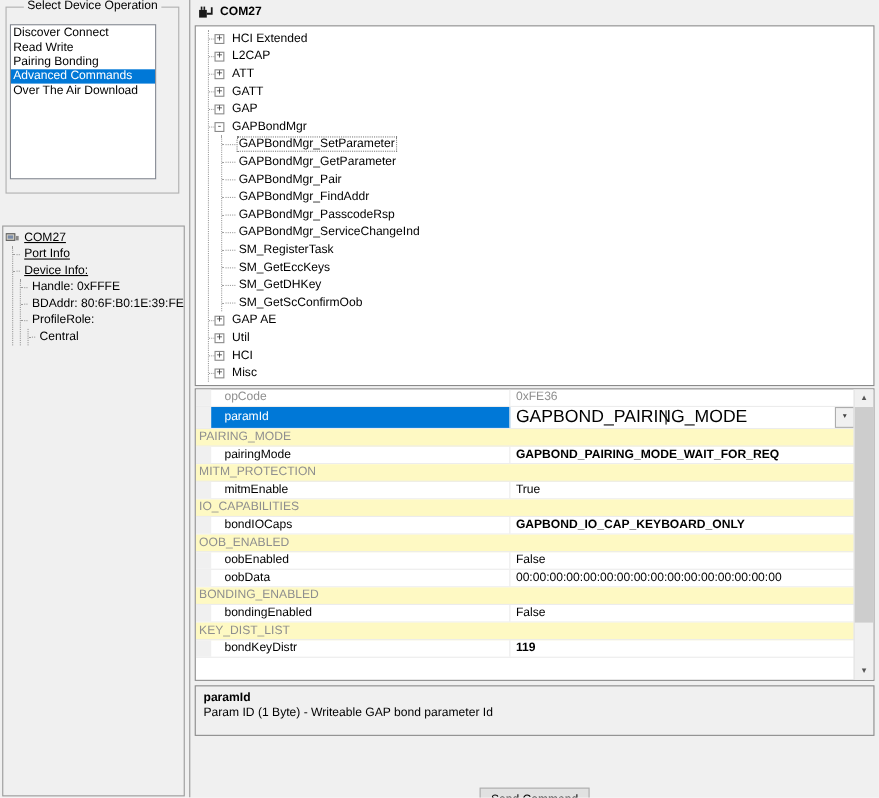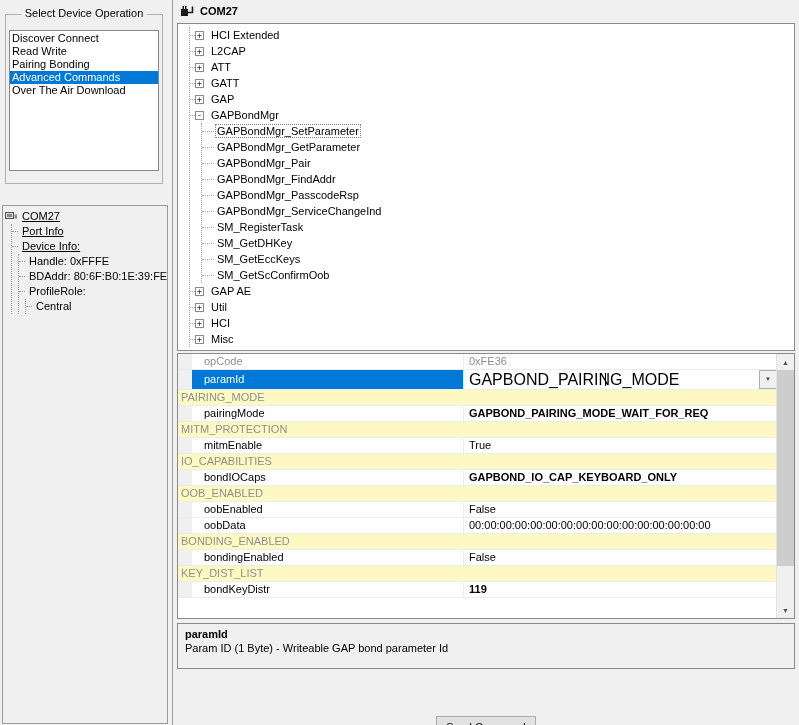--- a/index.html
+++ b/index.html
@@ -2,27 +2,27 @@
 <html><head>
 <meta charset="utf-8">
 <style>
   html { background:#fff; }
   body {
     margin:0; width:799px; height:725px; position:relative; overflow:hidden;
     background:#f0f0f0; font-family:"Liberation Sans", sans-serif; font-size:11px; color:#000;
   }
   
   .left-pane { position:absolute; left:0; top:0; width:171px; height:725px; }
-  .groupbox { position:absolute; left:5px; top:14px; width:156px; height:168px; border:1px solid #b0b0b0; }
+  .groupbox { position:absolute; left:5px; top:6px; width:156px; height:168px; border:1px solid #b0b0b0; }
   .groupbox .legend {
     position:absolute; top:-8px; left:50%; transform:translateX(-50%);
     background:#f0f0f0; padding:0 3px; white-space:nowrap;
   }
   .op-list {
-    position:absolute; left:3px; top:15px; width:150px; height:141px;
+    position:absolute; left:3px; top:15px; width:133px; height:141px;
     background:#fff; border:1px solid #828790; padding-top:1px; box-sizing:border-box; overflow:hidden;
   }
   .op-item { height:13px; line-height:13px; padding:0 2px; white-space:nowrap; cursor:default; }
   .op-item.selected { background:#0078d7; color:#fff; }
 
   .dev-pane {
     position:absolute; left:2px; top:205px; width:166px; bottom:1px;
     border:1px solid #9a9a9a; background:#f0f0f0; box-sizing:border-box; padding:3px 0 0 2px;
   }
   .t-row { position:relative; height:15px; line-height:15px; display:flex; align-items:center; white-space:nowrap; }
@@ -213,24 +213,24 @@
         <div class="c-row">
           <span class="c-label">GAPBondMgr_PasscodeRsp</span>
         </div>
         <div class="c-row">
           <span class="c-label">GAPBondMgr_ServiceChangeInd</span>
         </div>
         <div class="c-row">
           <span class="c-label">SM_RegisterTask</span>
         </div>
         <div class="c-row">
+          <span class="c-label">SM_GetEccKeys</span>
+        </div>
+        <div class="c-row">
           <span class="c-label">SM_GetDHKey</span>
-        </div>
-        <div class="c-row">
-          <span class="c-label">SM_GetEccKeys</span>
         </div>
         <div class="c-row">
           <span class="c-label">SM_GetScConfirmOob</span>
         </div>
       </div>
       <div class="c-row root">
         <span class="exp">+</span>
         <span class="c-label">GAP AE</span>
       </div>
       <div class="c-row root">

